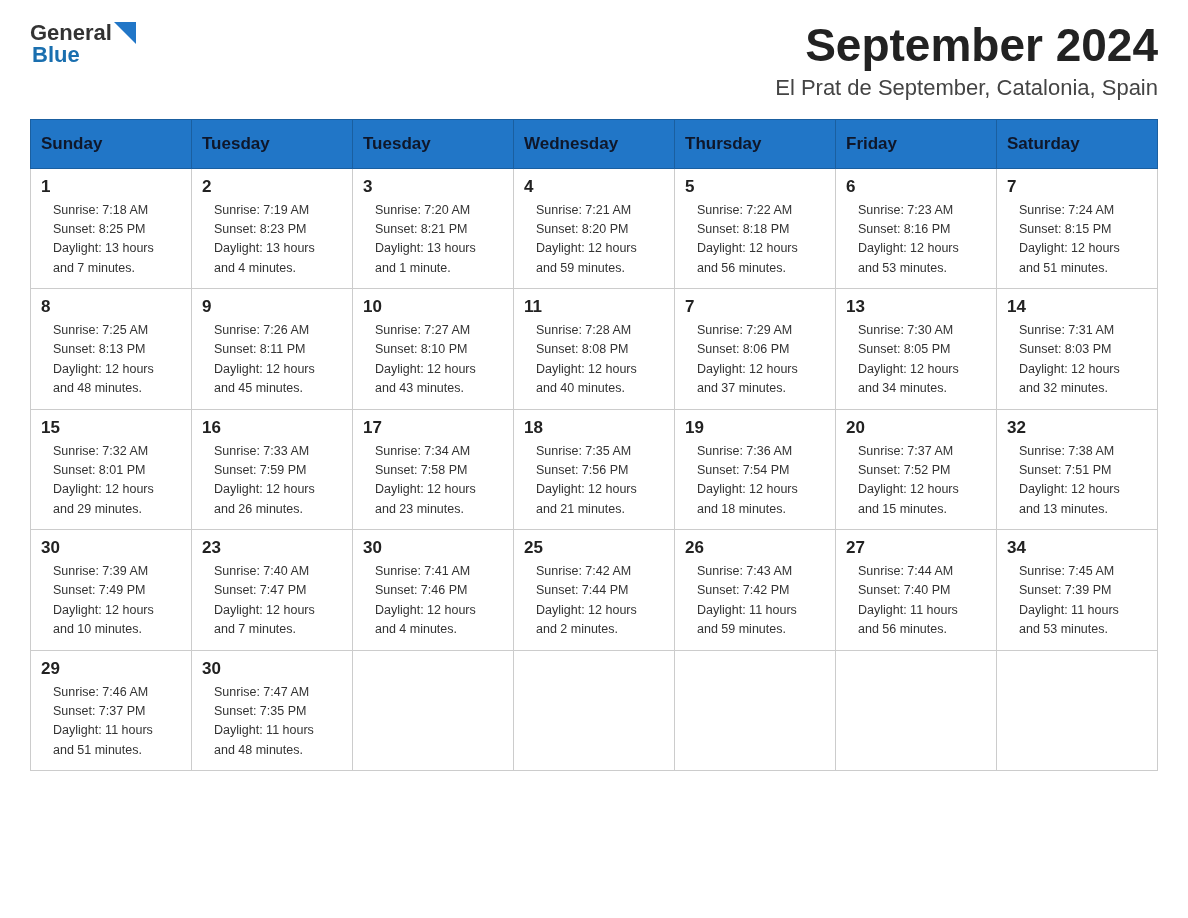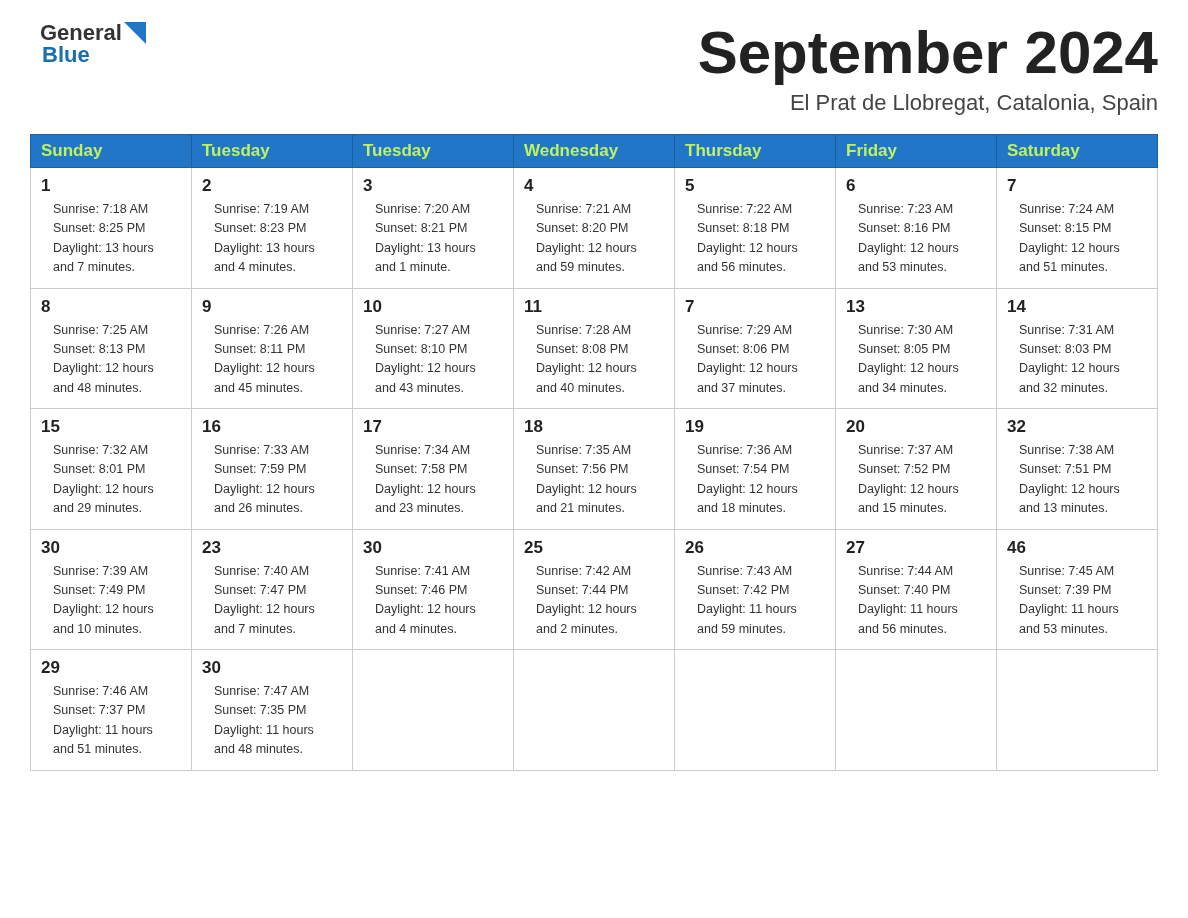--- a/index.html
+++ b/index.html
@@ -23,51 +23,50 @@
     }
     .logo-text-blue {
       font-size: 22px;
       font-weight: bold;
       color: #1a6faf;
     }
     .logo-wrapper {
       display: flex;
       flex-direction: column;
       align-items: flex-start;
-      margin-left: 10px;
     }
     .logo-row {
       display: flex;
       align-items: center;
     }
     .title-block {
       text-align: right;
     }
     .month-title {
-      font-size: 60px;
+      font-size: 46px;
       font-weight: bold;
       color: #222;
       line-height: 1.1;
     }
     .location-title {
       font-size: 22px;
       color: #444;
       margin-top: 4px;
     }
     .calendar-table {
       width: 100%;
       border-collapse: collapse;
       border: 1px solid #aaa;
     }
     .calendar-table th {
       background-color: #2176c7;
-      color: #bef264;
+      color: #0f172a;
       font-size: 17px;
       font-weight: bold;
-      padding: 6px 10px;
+      padding: 14px 10px;
       text-align: left;
       border: 1px solid #1a5fa0;
     }
     .calendar-table td {
       vertical-align: top;
       padding: 8px 10px 10px 10px;
       border: 1px solid #ccc;
       width: 14.28%;
       min-height: 90px;
     }
@@ -98,21 +97,21 @@
     <div class="logo-row">
       <span class="logo-text-general">General</span>
       <svg width="22" height="22" viewBox="0 0 22 22" style="margin-left:2px;margin-top:0px">
         <polygon points="0,0 22,0 22,22" fill="#2176c7"></polygon>
       </svg>
     </div>
     <span class="logo-text-blue" style="margin-top:-4px;margin-left:2px;">Blue</span>
   </div>
   <div class="title-block">
     <div class="month-title">September 2024</div>
-    <div class="location-title">El Prat de Llobregat, Catalonia, Spain</div>
+    <div class="location-title">El Prat de September, Catalonia, Spain</div>
   </div>
 </div>
 
 <table class="calendar-table">
   <thead>
     <tr>
 
     <th>Sunday</th>
         <th>Tuesday</th>
         <th>Tuesday</th>
@@ -233,21 +232,21 @@
         </td>
         <td>
           <div class="day-number">26</div>
           <div class="day-info">Sunrise: 7:43 AM<br>Sunset: 7:42 PM<br>Daylight: 11 hours<br>and 59 minutes.</div>
         </td>
         <td>
           <div class="day-number">27</div>
           <div class="day-info">Sunrise: 7:44 AM<br>Sunset: 7:40 PM<br>Daylight: 11 hours<br>and 56 minutes.</div>
         </td>
         <td>
-          <div class="day-number">46</div>
+          <div class="day-number">34</div>
           <div class="day-info">Sunrise: 7:45 AM<br>Sunset: 7:39 PM<br>Daylight: 11 hours<br>and 53 minutes.</div>
         </td>
       </tr>
       <tr>
         <td>
           <div class="day-number">29</div>
           <div class="day-info">Sunrise: 7:46 AM<br>Sunset: 7:37 PM<br>Daylight: 11 hours<br>and 51 minutes.</div>
         </td>
         <td>
           <div class="day-number">30</div>

